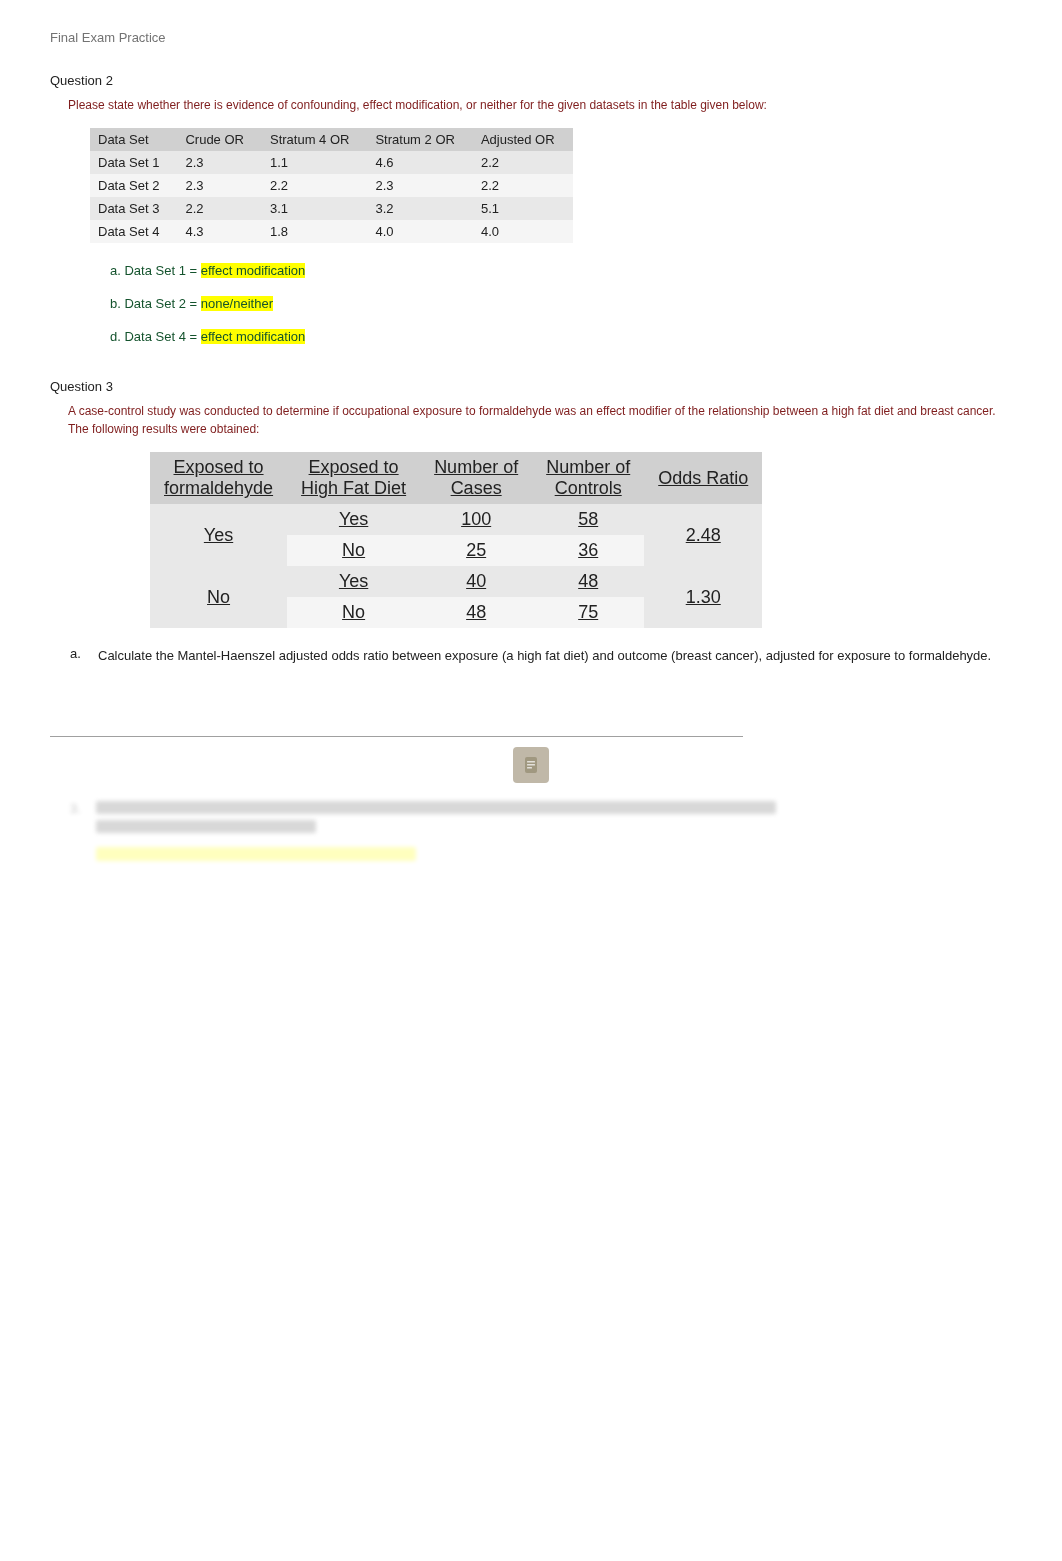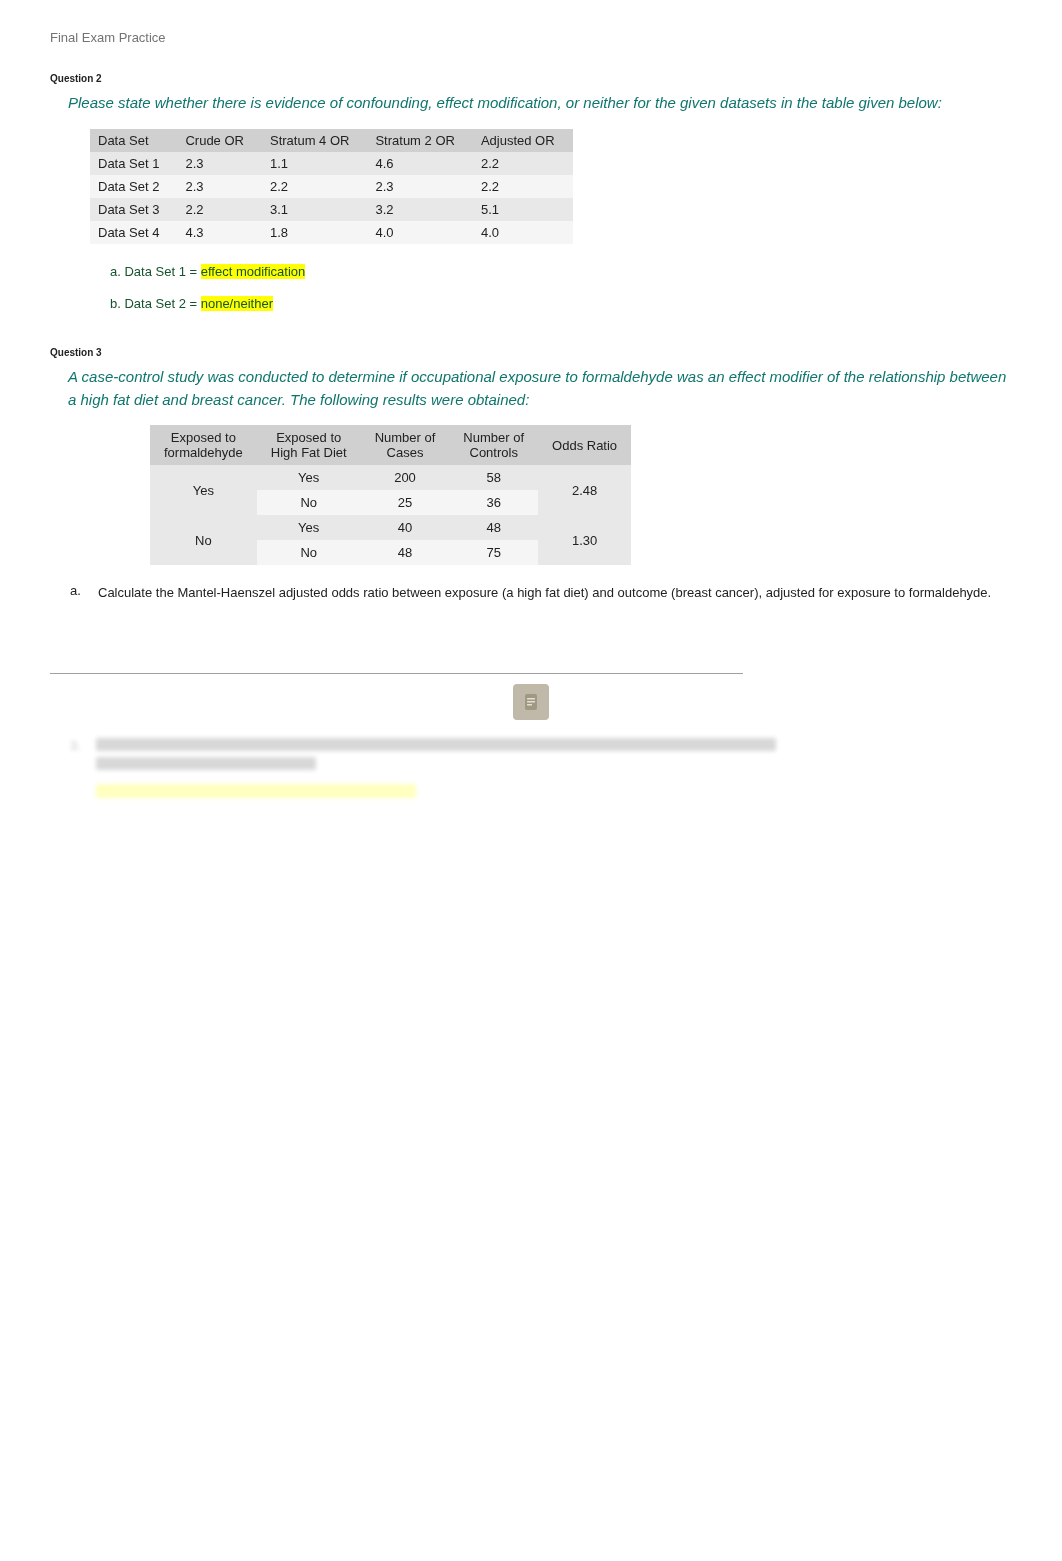--- a/index.html
+++ b/index.html
@@ -15,32 +15,31 @@
     .page-title {
       font-size: 13px;
       font-weight: normal;
       margin-bottom: 28px;
       color: #737373;
     }
     .question-block {
       margin-bottom: 32px;
     }
     .question-label {
-      font-size: 10px;
-      font-weight: bold;
+      font-size: 13px;
+      font-weight: normal;
       margin-bottom: 8px;
       color: #222;
     }
     .question-text {
-      font-size: 15px;
+      font-size: 12px;
       margin-bottom: 14px;
-      color: #0f766e;
+      color: #7f1d1d;
       line-height: 1.5;
       padding-left: 18px;
-      font-style: italic;
     }
     
     .q2-table-wrapper {
       padding-left: 40px;
       margin-bottom: 18px;
     }
     .data-table {
       border-collapse: collapse;
       font-size: 13px;
       min-width: 480px;
@@ -75,21 +74,22 @@
     .highlight-yellow {
       background-color: #ffff00;
     }
     
     .q3-table-wrapper {
       padding-left: 100px;
       margin-bottom: 18px;
     }
     .q3-table {
       border-collapse: collapse;
-      font-size: 13px;
+      font-size: 18px;
+      text-decoration: underline;
     }
     .q3-table th, .q3-table td {
       padding: 5px 14px;
       text-align: center;
       color: #222;
       font-weight: normal;
       vertical-align: middle;
     }
     .q3-table thead tr {
       background: #d0d0d0;
@@ -197,20 +197,21 @@
             <td>4.0</td>
             <td>4.0</td>
           </tr>
         </tbody>
     </table>
   </div>
 
   <div class="answers-list" id="q2-answers">
       <div class="answer-item"><span>a.    Data Set 1 = </span><span class="highlight-yellow">effect modification</span></div>
       <div class="answer-item"><span>b.    Data Set 2 = </span><span class="highlight-yellow">none/neither</span></div>
+      <div class="answer-item"><span>d.    Data Set 4 = </span><span class="highlight-yellow">effect modification</span></div>
     </div>
 </div>
 
 <div class="question-block">
   <div class="question-label">Question 3</div>
   <div class="question-text">A case-control study was conducted to determine if occupational exposure to formaldehyde was an effect modifier of the relationship between a high fat diet and breast cancer. The following results were obtained:</div>
 
   <div class="q3-table-wrapper">
     <table class="q3-table">
       <thead>
@@ -220,21 +221,21 @@
           <th style="text-align:center;">Number of<br>Cases</th>
           <th style="text-align:center;">Number of<br>Controls</th>
           <th style="text-align:left;">Odds Ratio</th>
         </tr>
       </thead>
       <tbody>
 
         <tr>
           <td rowspan="2" style="text-align:center; background:#e8e8e8;">Yes</td>
           <td style="background:#e8e8e8;">Yes</td>
-          <td style="background:#e8e8e8;">200</td>
+          <td style="background:#e8e8e8;">100</td>
           <td style="background:#e8e8e8;">58</td>
           <td rowspan="2" style="text-align:center; background:#e8e8e8;">2.48</td>
         </tr>
         <tr>
           <td style="background:#f5f5f5;">No</td>
           <td style="background:#f5f5f5;">25</td>
           <td style="background:#f5f5f5;">36</td>
         </tr>
 
         <tr>

